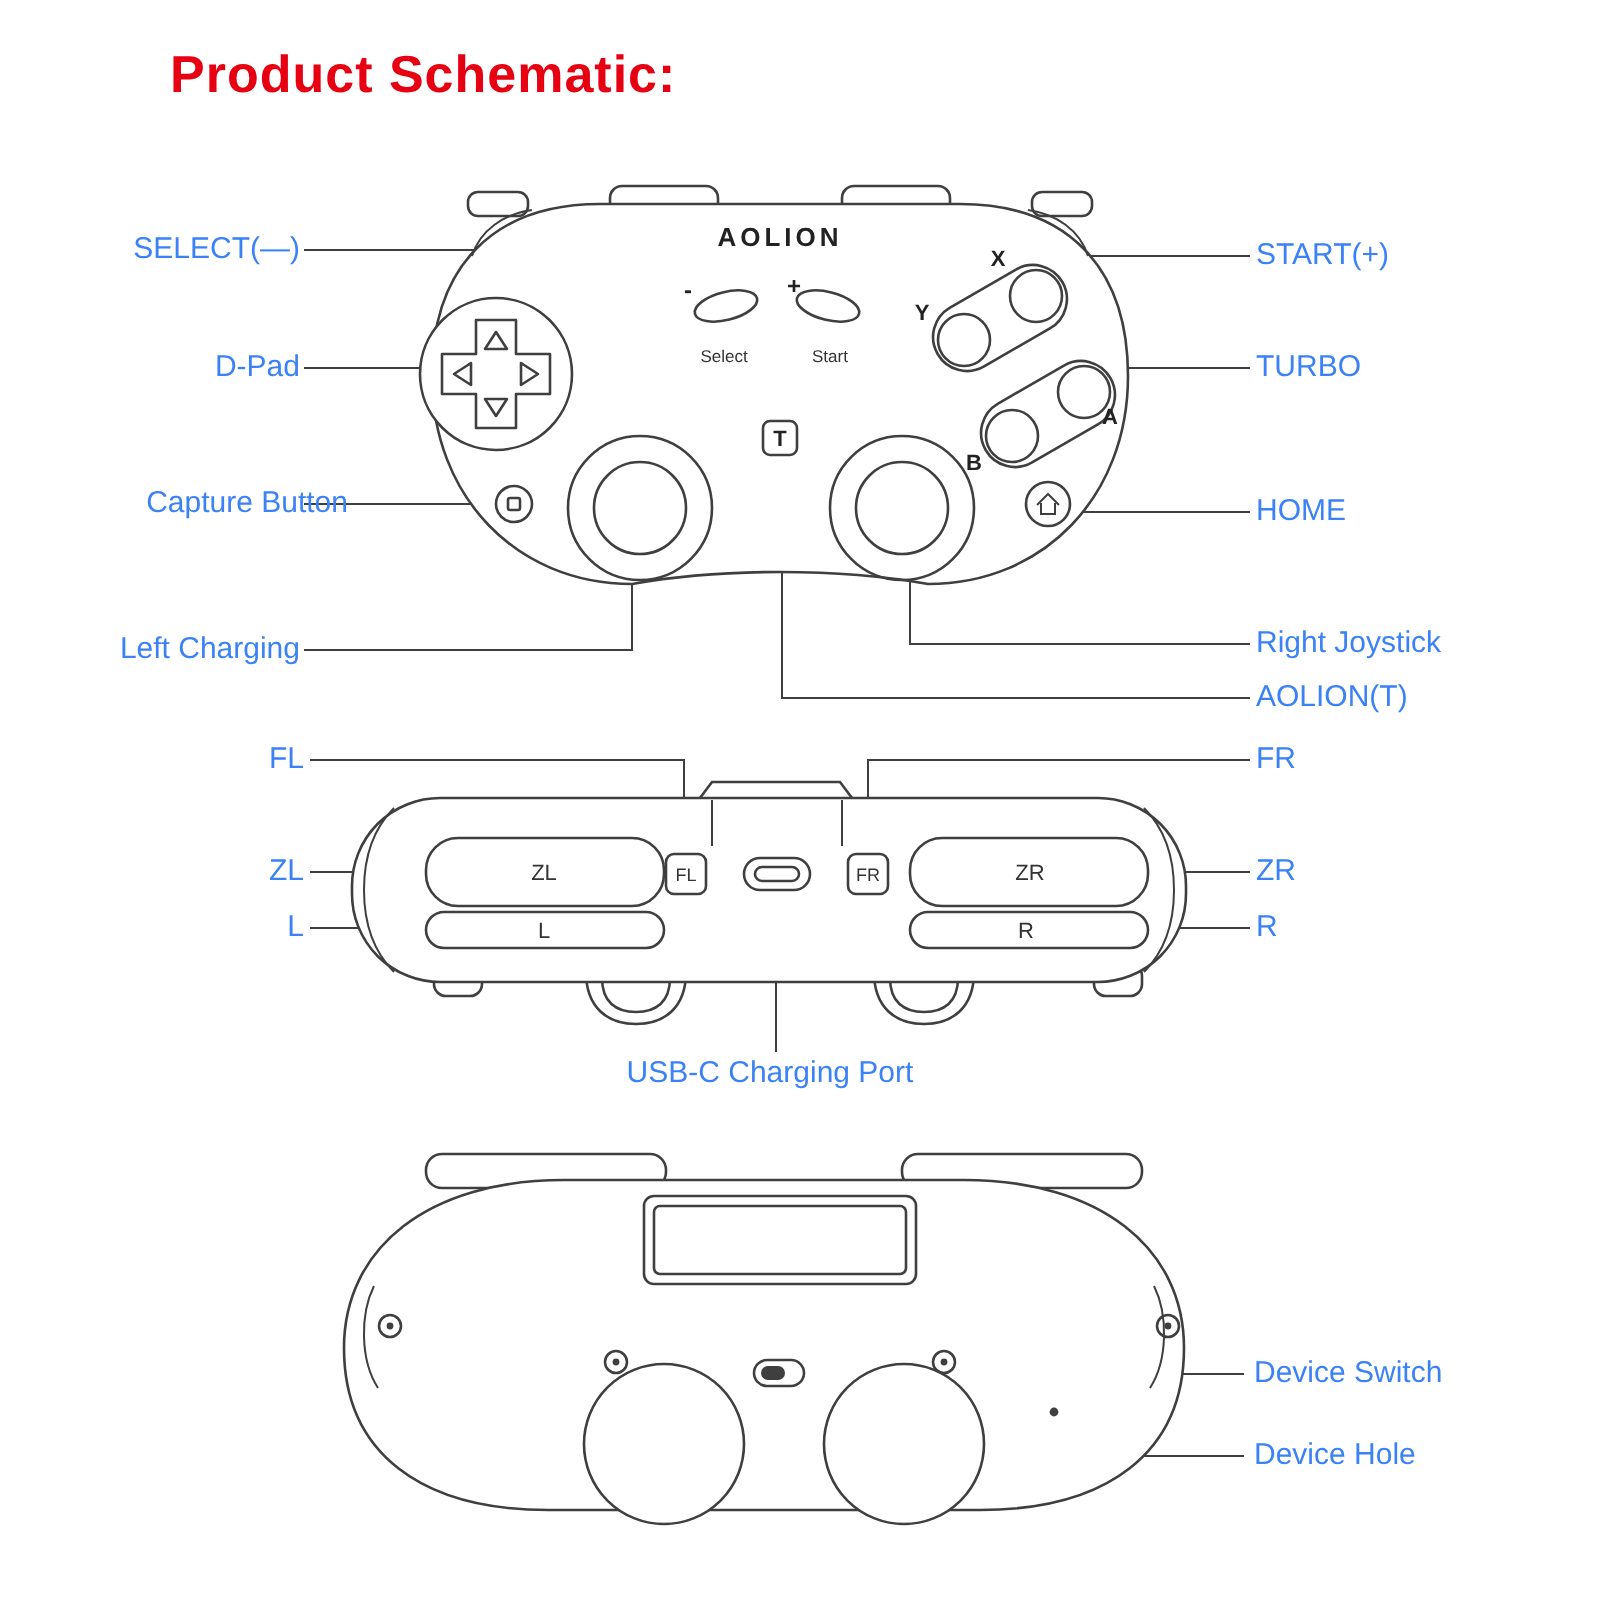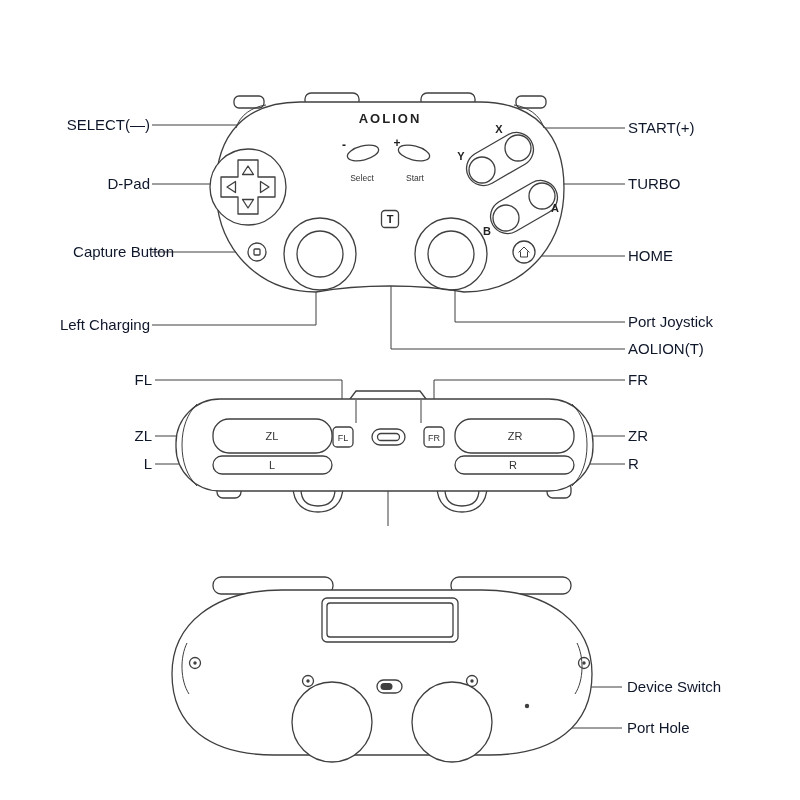--- a/index.html
+++ b/index.html
@@ -1,34 +1,35 @@
 <!DOCTYPE html>
 <html><head>
 <meta charset="utf-8">
 <style>
   * { margin:0; padding:0; box-sizing:border-box; }
   html,body { width:800px; height:800px; background:#ffffff; font-family:"Liberation Sans", sans-serif; }
   .stage { position:relative; width:800px; height:800px; background:#ffffff; overflow:hidden; }
   .title { position:absolute; left:85px; top:22px; font-size:26px; font-weight:bold; color:#e60012; letter-spacing:0.5px; }
-  .callout { position:absolute; font-size:15px; line-height:16px; color:#0f172a; white-space:nowrap; }
+  .callout { position:absolute; font-size:15px; line-height:16px; color:#3b82f6; white-space:nowrap; }
   .callout.r { text-align:right; }
   svg.art { position:absolute; left:0; top:0; }
   svg text { stroke:none; fill:#222222; font-family:"Liberation Sans", sans-serif; }
   .brand { font-size:13px; font-weight:bold; letter-spacing:2px; text-anchor:middle; }
   .tiny { font-size:8.5px; text-anchor:middle; fill:#333333; }
   .sign { font-size:12px; font-weight:bold; text-anchor:middle; }
   .btn-letter { font-size:11px; font-weight:bold; text-anchor:middle; }
   .btn-label { font-size:11px; text-anchor:middle; fill:#333333; }
   .btn-label-sm { font-size:9px; text-anchor:middle; fill:#333333; }
 </style>
 </head>
 <body>
 
 <div class="stage">
 
+  <h1 class="title">Product Schematic:</h1>
 
   <svg class="art" width="800" height="800" viewBox="0 0 800 800">
 
     <g stroke="#3f3f3f" stroke-width="1" fill="none">
       <path d="M152,125 H340 L357,146"></path>
       <path d="M152,184 H210"></path>
       <path d="M152,252 H247"></path>
       <path d="M152,325 H316 V291"></path>
       <path d="M625,128 H448 L422,147"></path>
       <path d="M625,184 H556"></path>
@@ -191,26 +192,27 @@
   </svg>
 
   <div class="callout r" style="right:650px;top:117px">SELECT(—)</div>
   <div class="callout r" style="right:650px;top:176px">D-Pad</div>
   <div class="callout r" style="right:626px;top:244px">Capture Button</div>
   <div class="callout r" style="right:650px;top:317px">Left Charging</div>
 
   <div class="callout" style="left:628px;top:120px">START(+)</div>
   <div class="callout" style="left:628px;top:176px">TURBO</div>
   <div class="callout" style="left:628px;top:248px">HOME</div>
-  <div class="callout" style="left:628px;top:314px">Port Joystick</div>
+  <div class="callout" style="left:628px;top:314px">Right Joystick</div>
   <div class="callout" style="left:628px;top:341px">AOLION(T)</div>
 
   <div class="callout r" style="right:648px;top:372px">FL</div>
   <div class="callout" style="left:628px;top:372px">FR</div>
   <div class="callout r" style="right:648px;top:428px">ZL</div>
   <div class="callout" style="left:628px;top:428px">ZR</div>
   <div class="callout r" style="right:648px;top:456px">L</div>
   <div class="callout" style="left:628px;top:456px">R</div>
+  <div class="callout" style="left:285px;top:529px;width:200px;text-align:center">USB-C Charging Port</div>
 
   <div class="callout" style="left:627px;top:679px">Device Switch</div>
-  <div class="callout" style="left:627px;top:720px">Port Hole</div>
+  <div class="callout" style="left:627px;top:720px">Device Hole</div>
 
 </div>
 
 </body></html>

